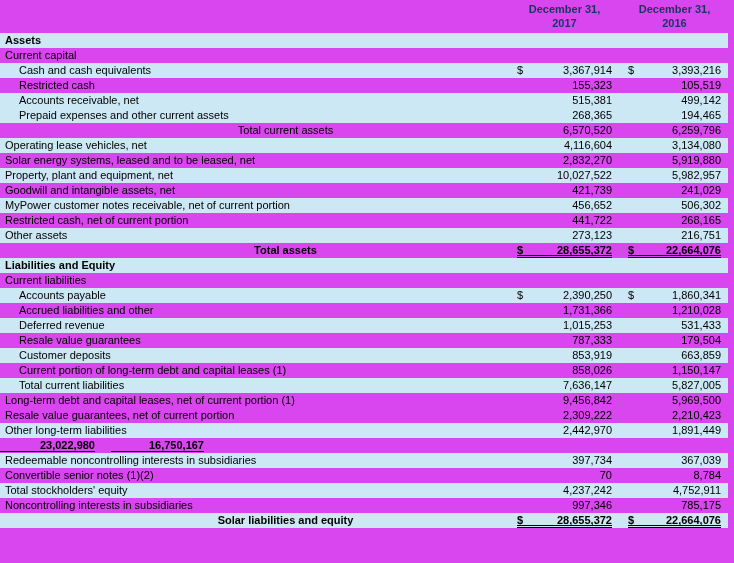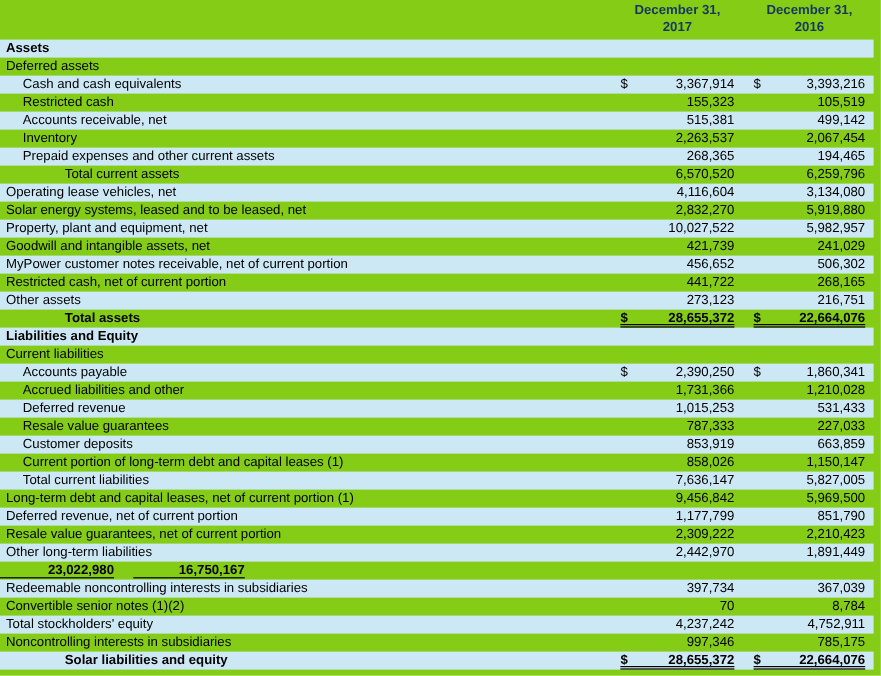--- a/index.html
+++ b/index.html
@@ -1,39 +1,39 @@
 <!DOCTYPE html>
 <html style="--rowblue: #cce8f5; --hdrcol: #17375e;"><head>
 <meta charset="utf-8">
 <style>
   html,body{margin:0;padding:0;background:#ffffff;}
   body{
     width:734px;height:563px;overflow:hidden;
     font-family:"Liberation Sans",sans-serif;
     font-size:11px;color:#000;
   }
-  .sheet{position:relative;width:734px;height:563px;background:#84cc16;}
+  .sheet{position:relative;width:734px;height:563px;background:#d946ef;}
 
   
   .hdr{display:flex;height:33px;padding-top:2px;box-sizing:border-box;width:728px;}
   .hdr .label{flex:1;}
   .hdr-col{font-weight:bold;color:var(--hdrcol,#17375e);text-align:center;line-height:14px;}
   .hdr-col.c1{width:95px;}
   .hdr-col.c2{width:93px;}
   .hdr .gap{width:16px;}
   .hdr .trail{width:7px;}
 
   
   .row{display:flex;height:15px;line-height:15px;width:728px;white-space:nowrap;}
   .row.blue{background:var(--rowblue,#cce8f5);}
   .row.bold{font-weight:bold;}
   .label{flex:1;overflow:hidden;}
   .ind0{padding-left:5px;}
   .ind1{padding-left:19px;}
-  .ind2{padding-left:54px;}
+  .ind2{padding-left:54px;text-align:center;}
   .amt{position:relative;display:flex;justify-content:space-between;}
   .amt.c1{width:95px;}
   .amt.c2{width:93px;}
   .gap{width:16px;}
   .trail{width:7px;}
   .d{text-align:left;}
   .v{flex:1;text-align:right;}
   
   .amt.u1::after{content:"";position:absolute;left:0;right:0;bottom:1px;border-top:1px solid #000;}
   
@@ -64,21 +64,21 @@
         <div class="amt c1">
           <span class="v"></span>
         </div>
         <div class="gap"></div>
         <div class="amt c2">
           <span class="v"></span>
         </div>
         <div class="trail"></div>
       </div>
       <div class="row">
-        <div class="label ind0">Deferred assets</div>
+        <div class="label ind0">Current capital</div>
         <div class="amt c1">
           <span class="v"></span>
         </div>
         <div class="gap"></div>
         <div class="amt c2">
           <span class="v"></span>
         </div>
         <div class="trail"></div>
       </div>
       <div class="row blue">
@@ -106,31 +106,20 @@
         <div class="trail"></div>
       </div>
       <div class="row blue">
         <div class="label ind1">Accounts receivable, net</div>
         <div class="amt c1">
           <span class="v">515,381</span>
         </div>
         <div class="gap"></div>
         <div class="amt c2">
           <span class="v">499,142</span>
-        </div>
-        <div class="trail"></div>
-      </div>
-      <div class="row">
-        <div class="label ind1">Inventory</div>
-        <div class="amt c1">
-          <span class="v">2,263,537</span>
-        </div>
-        <div class="gap"></div>
-        <div class="amt c2">
-          <span class="v">2,067,454</span>
         </div>
         <div class="trail"></div>
       </div>
       <div class="row blue">
         <div class="label ind1">Prepaid expenses and other current assets</div>
         <div class="amt c1">
           <span class="v">268,365</span>
         </div>
         <div class="gap"></div>
         <div class="amt c2">
@@ -296,21 +285,21 @@
         </div>
         <div class="trail"></div>
       </div>
       <div class="row">
         <div class="label ind1">Resale value guarantees</div>
         <div class="amt c1">
           <span class="v">787,333</span>
         </div>
         <div class="gap"></div>
         <div class="amt c2">
-          <span class="v">227,033</span>
+          <span class="v">179,504</span>
         </div>
         <div class="trail"></div>
       </div>
       <div class="row blue">
         <div class="label ind1">Customer deposits</div>
         <div class="amt c1">
           <span class="v">853,919</span>
         </div>
         <div class="gap"></div>
         <div class="amt c2">
@@ -341,31 +330,20 @@
         <div class="trail"></div>
       </div>
       <div class="row">
         <div class="label ind0">Long-term debt and capital leases, net of current portion (1)</div>
         <div class="amt c1">
           <span class="v">9,456,842</span>
         </div>
         <div class="gap"></div>
         <div class="amt c2">
           <span class="v">5,969,500</span>
-        </div>
-        <div class="trail"></div>
-      </div>
-      <div class="row blue">
-        <div class="label ind0">Deferred revenue, net of current portion</div>
-        <div class="amt c1">
-          <span class="v">1,177,799</span>
-        </div>
-        <div class="gap"></div>
-        <div class="amt c2">
-          <span class="v">851,790</span>
         </div>
         <div class="trail"></div>
       </div>
       <div class="row">
         <div class="label ind0">Resale value guarantees, net of current portion</div>
         <div class="amt c1">
           <span class="v">2,309,222</span>
         </div>
         <div class="gap"></div>
         <div class="amt c2">

